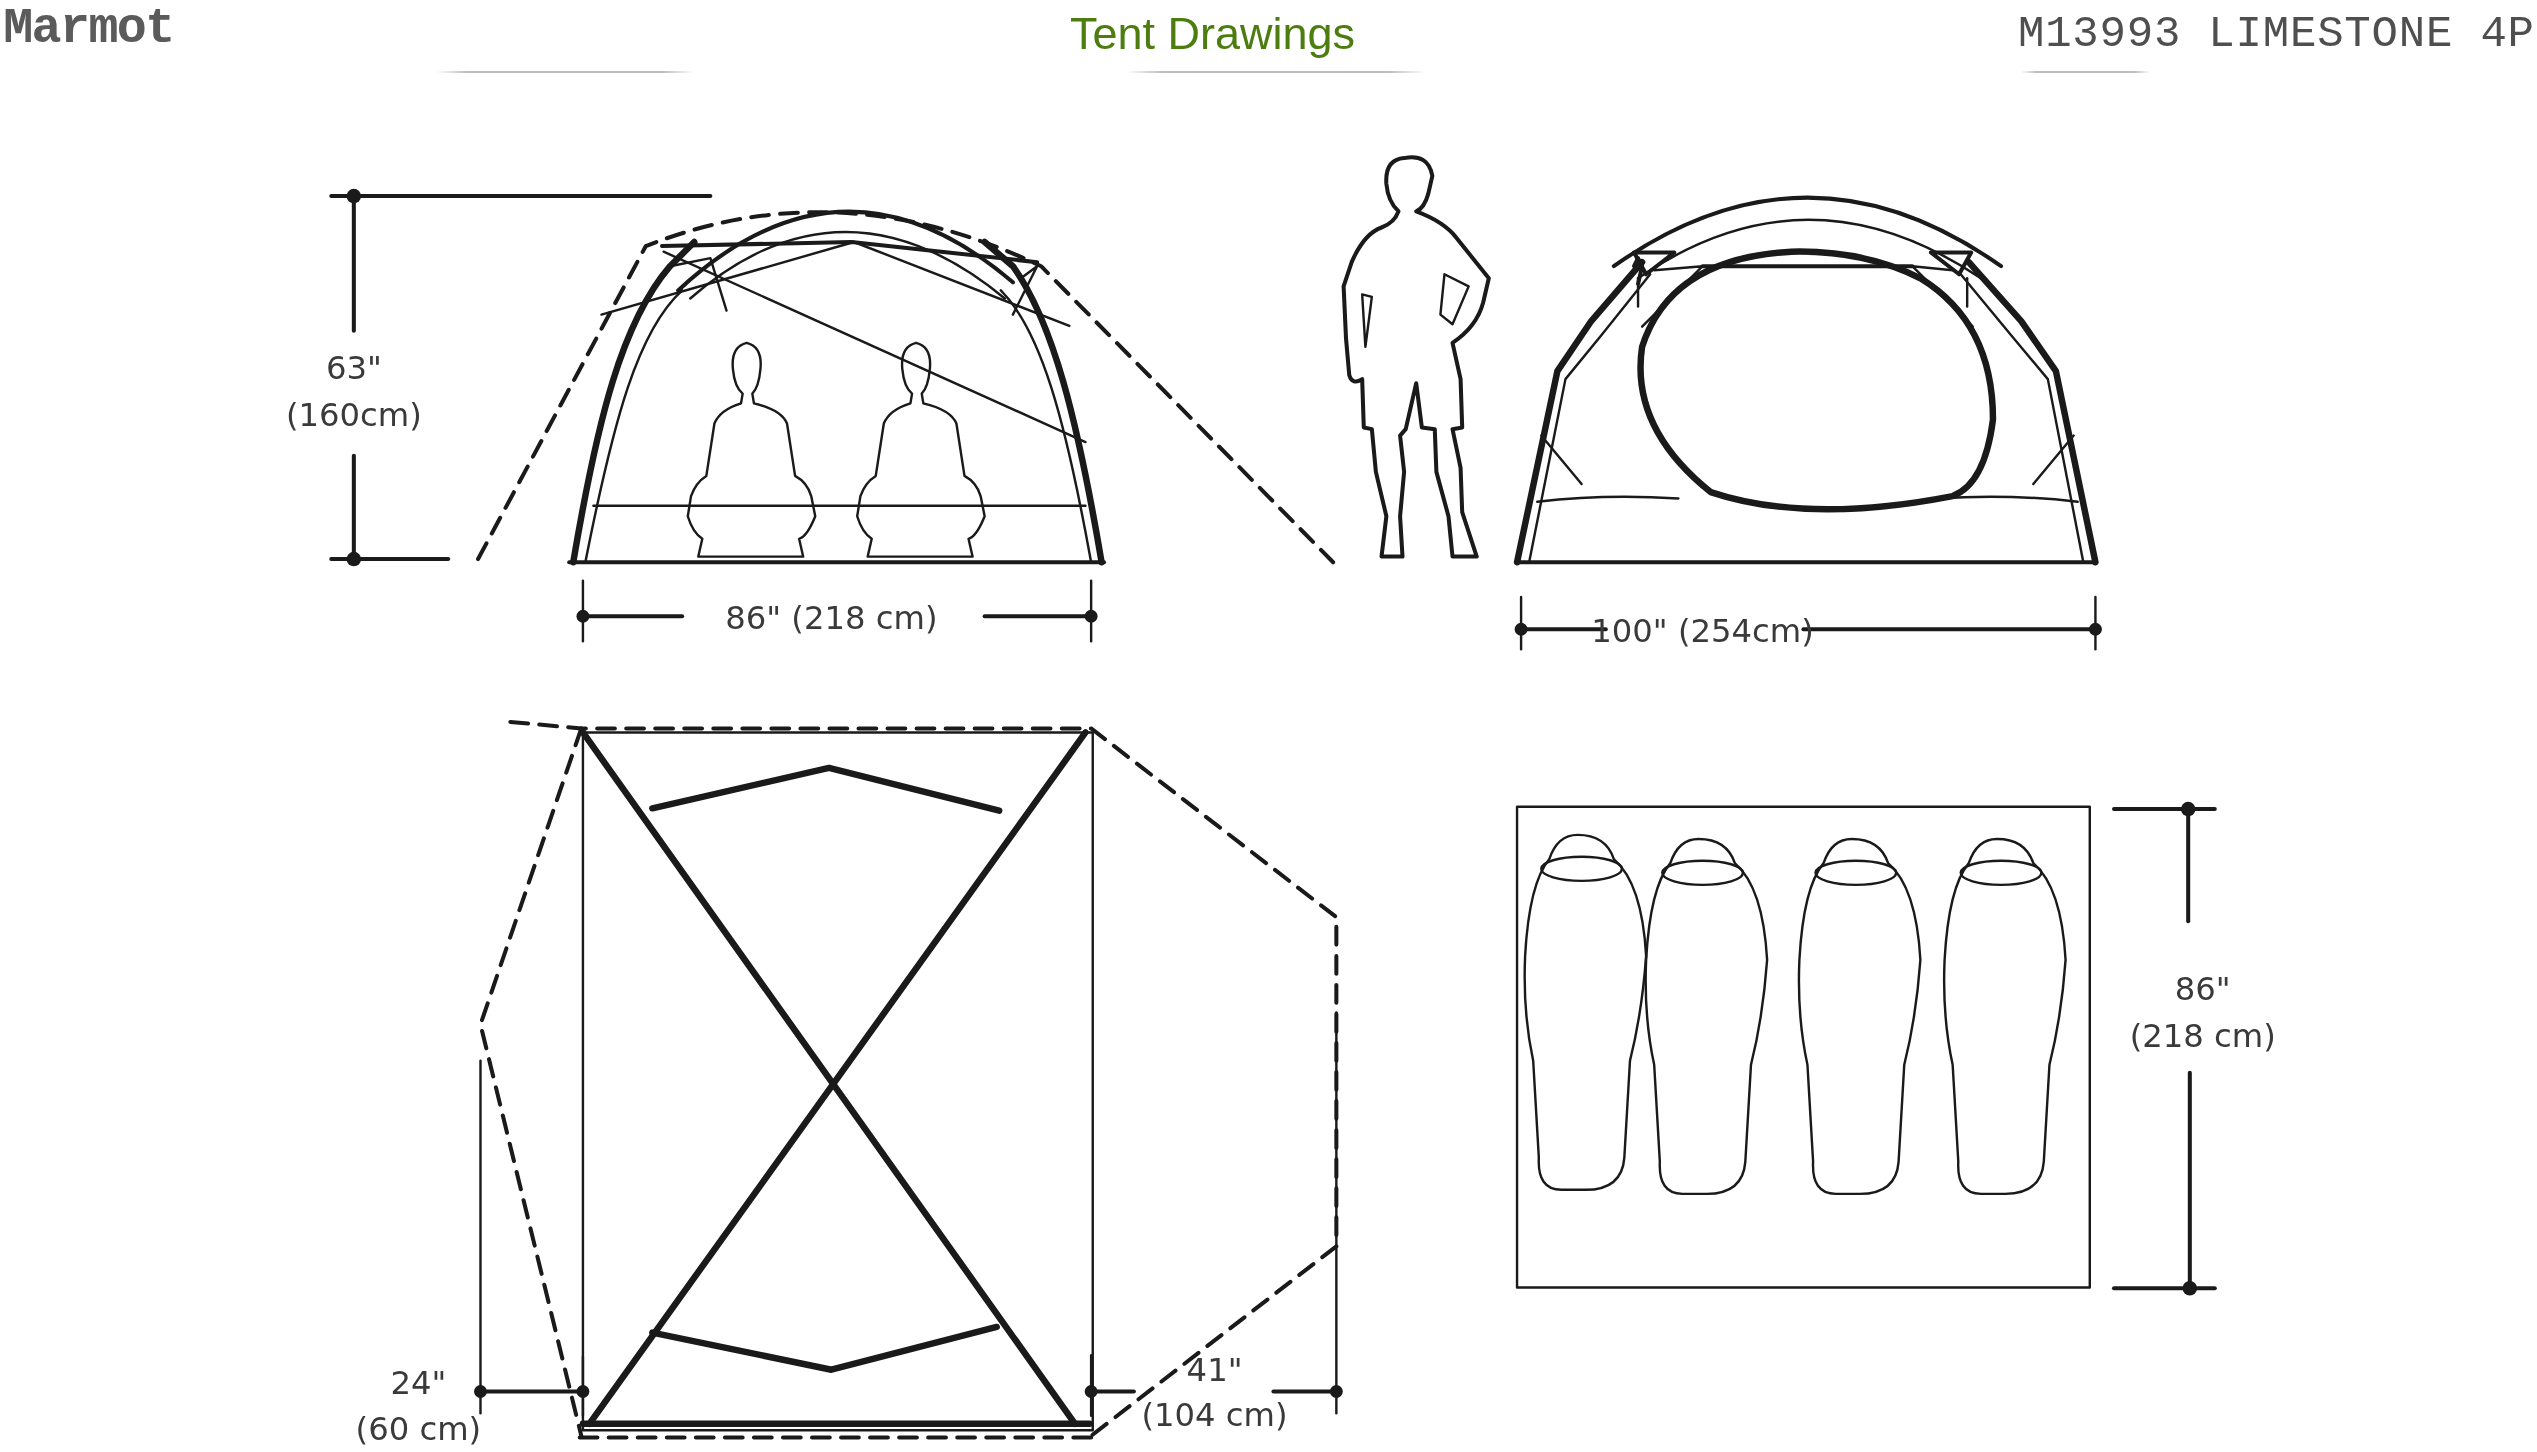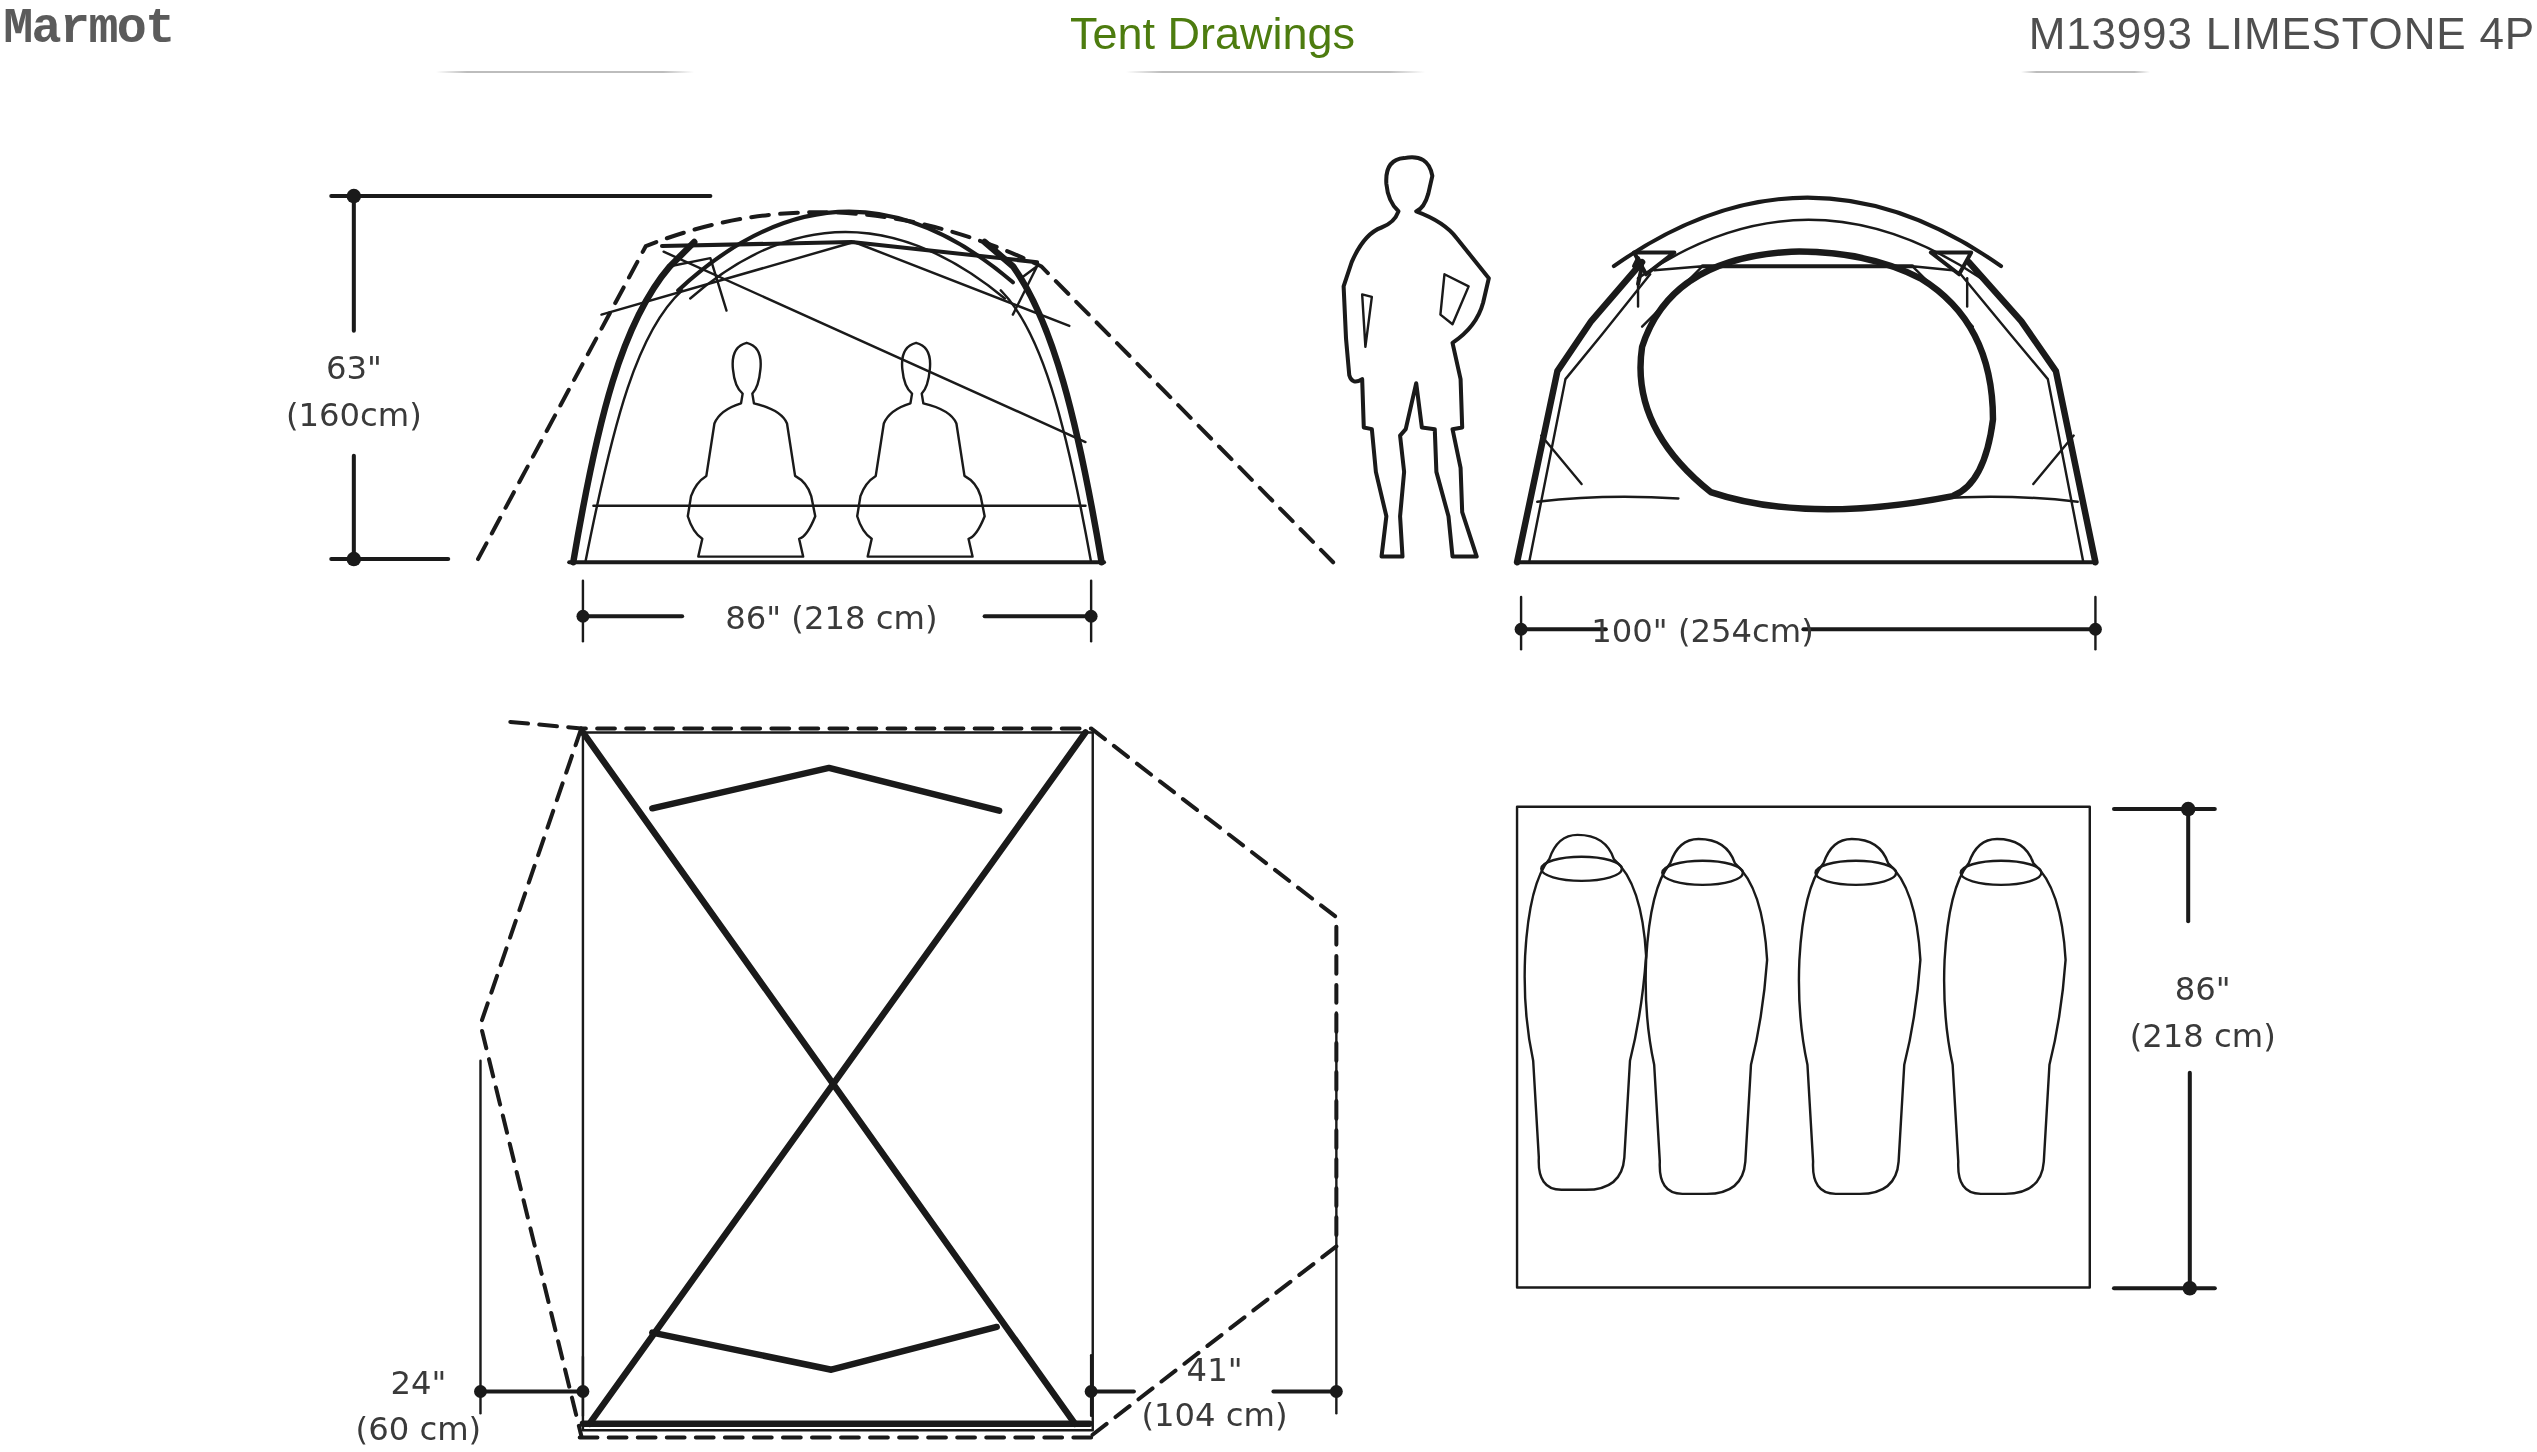--- a/index.html
+++ b/index.html
@@ -1,20 +1,20 @@
 <!DOCTYPE html>
 <html style="font-size:13px"><head>
 <meta charset="utf-8">
 <style>
   html, body { margin: 0; padding: 0; background: #ffffff; }
   body { width: 2538px; height: 1452px; position: relative; overflow: hidden; font-family: "DejaVu Sans", sans-serif; }
   .hdr { position: absolute; top: 0; height: 73px; }
   .brand { left: 3.2px; top: 0px; font-family: Liberation Mono, monospace; font-weight: bold; font-size: 50px; color: #5b5b5b; letter-spacing: -1.6px; line-height: 58px; }
   .title { left: 1070px; top: 4.8px; font-family: "Liberation Sans", sans-serif; font-size: 45px; color: #4d7c0f; line-height: 58px; }
-  .model { right: 3.2px; top: 4.8px; font-family: Liberation Sans, sans-serif; font-size: 44px; color: #4f4f4f; line-height: 58px; letter-spacing: 0.8px; }
+  .model { right: 3.2px; top: 4.8px; font-family: Liberation Mono, monospace; font-size: 44px; color: #4f4f4f; line-height: 58px; letter-spacing: 0.8px; }
   .rule { position: absolute; height: 2.4px; background: linear-gradient(to right, rgba(0,0,0,0), #bdbdbd 12%, #bdbdbd 88%, rgba(0,0,0,0)); }
   svg.drawing { position: absolute; left: 0; top: 0; }
   .dim { font-family: "DejaVu Sans", sans-serif; font-size: 40px; fill: #3a3a3a; }
   .ln { stroke: #1a1a1a; fill: none; stroke-linecap: round; stroke-linejoin: round; }
   .thin { stroke-width: 3; }
   .med { stroke-width: 5; }
   .thick { stroke-width: 8; }
   .dash { stroke-dasharray: 22 14; }
   .dot { fill: #1a1a1a; }
 </style>

